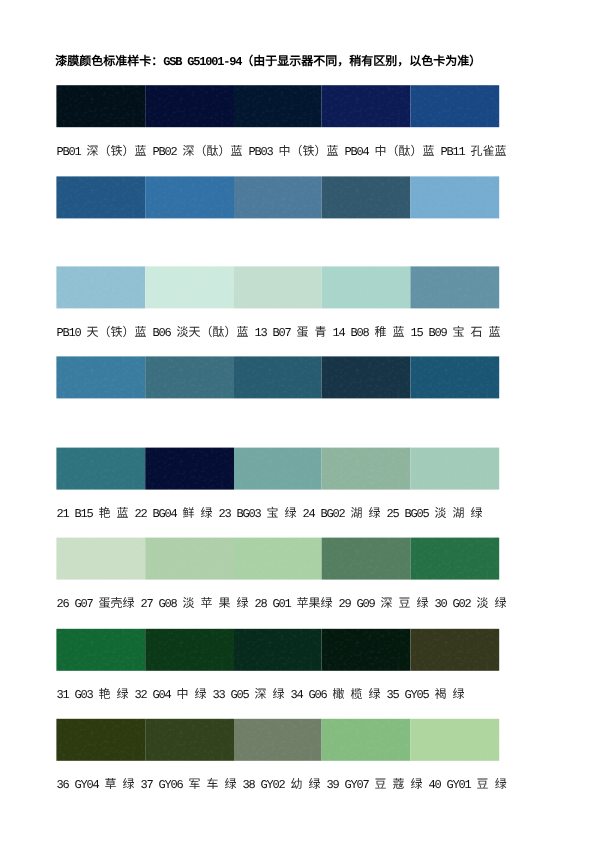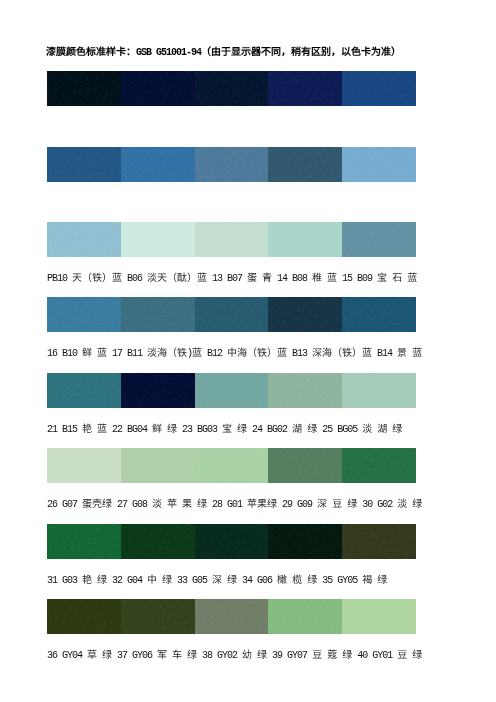--- a/index.html
+++ b/index.html
@@ -57,20 +57,21 @@
           <span class="grain"></span>
         </div>
       <div class="swatch" title="中（酞）蓝" style="background-color: rgb(13, 27, 84);">
           <span class="grain"></span>
         </div>
       <div class="swatch" title="孔雀蓝" style="background-color: rgb(24, 71, 131);">
           <span class="grain"></span>
         </div>
     </div>
   </div>
+  <div class="row-caption" style="top:122px"><span class="lat">PB01&nbsp;</span>深（铁）蓝<span class="lat">&nbsp;PB02&nbsp;</span>深（酞）蓝<span class="lat">&nbsp;PB03&nbsp;</span>中（铁）蓝<span class="lat">&nbsp;PB04&nbsp;</span>中（酞）蓝<span class="lat">&nbsp;PB11&nbsp;</span>孔雀蓝</div>
   <div class="swatch-block" style="top:147px">
     <div class="swatch-row">
       <div class="swatch" title="海蓝" style="background-color: rgb(34, 87, 133);">
           <span class="grain"></span>
         </div>
       <div class="swatch" title="淡（酞）蓝" style="background-color: rgb(50, 113, 165);">
           <span class="grain"></span>
         </div>
       <div class="swatch" title="淡（铁）蓝" style="background-color: rgb(77, 122, 155);">
           <span class="grain"></span>
@@ -115,21 +116,20 @@
           <span class="grain"></span>
         </div>
       <div class="swatch" title="深海（铁）蓝" style="background-color: rgb(23, 52, 70);">
           <span class="grain"></span>
         </div>
       <div class="swatch" title="景蓝" style="background-color: rgb(26, 86, 116);">
           <span class="grain"></span>
         </div>
     </div>
   </div>
-  <div class="row-caption" style="top:348px"><span class="lat">16&nbsp;B10&nbsp;</span>鲜<span class="lat">&nbsp;</span>蓝<span class="lat">&nbsp;17&nbsp;B11&nbsp;</span>淡海（铁<span class="lat">)</span>蓝<span class="lat">&nbsp;B12&nbsp;</span>中海（铁）蓝<span class="lat">&nbsp;B13&nbsp;</span>深海（铁）蓝<span class="lat">&nbsp;B14&nbsp;</span>景<span class="lat">&nbsp;</span>蓝</div>
   <div class="swatch-block" style="top:373px">
     <div class="swatch-row">
       <div class="swatch" title="艳蓝" style="background-color: rgb(47, 115, 127);">
           <span class="grain"></span>
         </div>
       <div class="swatch" title="鲜绿" style="background-color: rgb(4, 13, 51);">
           <span class="grain"></span>
         </div>
       <div class="swatch" title="宝绿" style="background-color: rgb(115, 167, 162);">
           <span class="grain"></span>

